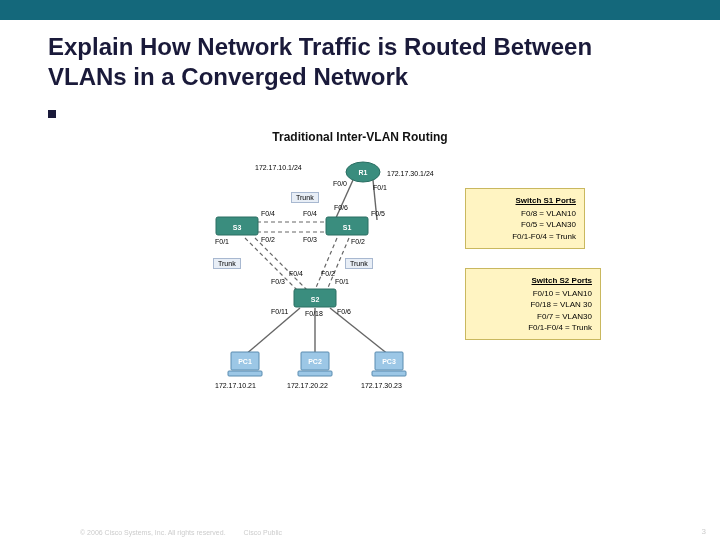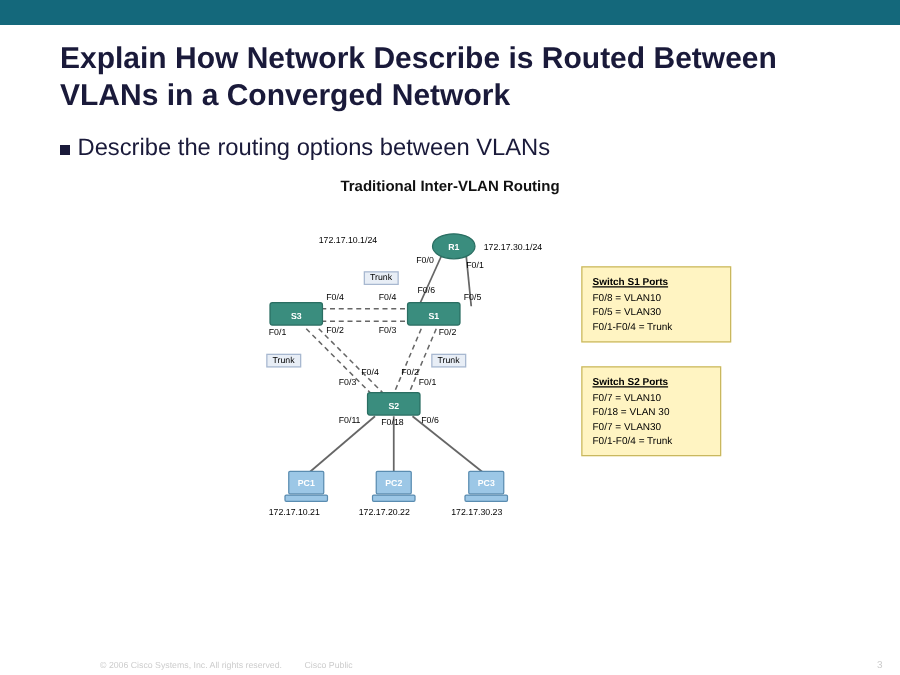--- a/index.html
+++ b/index.html
@@ -3,22 +3,22 @@
 <meta charset="utf-8">
 <style>
   * { margin: 0; padding: 0; box-sizing: border-box; }
   body { width: 720px; height: 540px; font-family: Arial, sans-serif; background: #fff; position: relative; }
   .top-bar { height: 20px; background: #14687b; width: 100%; }
   .title { font-size: 24px; font-weight: bold; color: #1a1a3a; margin: 12px 48px 16px 48px; line-height: 1.25; }
   .bullet-row { margin: 0 48px 12px 48px; display: flex; align-items: center; gap: 6px; }
   .bullet-sq { width: 8px; height: 8px; background: #1a1a3a; flex: none; margin-top: 2px; }
   .bullet-text { font-size: 19px; color: #1a1a3a; }
   .diagram-wrap { margin: 0 auto; position: relative; width: 490px; height: 280px; }
-  .diagram-title { text-align: center; font-size: 12px; font-weight: bold; color: #111; margin-bottom: 19px; }
-  .stage { position: relative; width: 100%; height: 260px; }
+  .diagram-title { text-align: center; font-size: 12px; font-weight: bold; color: #111; margin-bottom: 6px; }
+  .stage { position: relative; width: 100%; height: 260px; text-align: right; }
   .dev { position: absolute; }
   .router-icon { width: 36px; height: 24px; }
   .switch-icon { width: 44px; height: 22px; }
   .pc-icon { width: 36px; height: 28px; }
   .router-icon ellipse { fill: #3a8d7e; stroke: #2a6e62; }
   .switch-icon rect { fill: #3a8d7e; stroke: #2a6e62; }
   .pc-icon rect { fill: #9cc7e6; stroke: #5a8cb0; }
   .lbl { position: absolute; font-size: 7px; color: #000; white-space: nowrap; }
   .dev-name { font-size: 7px; fill: #fff; font-weight: bold; }
   .trunk-box { position: absolute; background: #e8eef6; border: 1px solid #a8b8d0; font-size: 7px; padding: 1px 4px; }
@@ -27,24 +27,23 @@
   svg.lines { position: absolute; inset: 0; width: 100%; height: 100%; }
   .solid { stroke: #666; stroke-width: 1.4; fill: none; }
   .dashed { stroke: #666; stroke-width: 1.2; stroke-dasharray: 4 3; fill: none; }
   .footer { position: absolute; bottom: 4px; left: 0; right: 0; display: flex; gap: 18px; padding-left: 80px; font-size: 7px; color: #ccc; }
   .pagenum { position: absolute; bottom: 4px; right: 14px; font-size: 8px; color: #ccc; }
 </style>
 </head>
 <body>
 
 <div class="top-bar"></div>
-<h1 class="title">Explain How Network Describe is Routed Between VLANs in a Converged Network</h1>
+<h1 class="title">Explain How Network Traffic is Routed Between VLANs in a Converged Network</h1>
 <div class="bullet-row">
   <div class="bullet-sq"></div>
-  <div class="bullet-text">Describe the routing options between VLANs</div>
 </div>
 
 <div class="diagram-wrap">
   <div class="diagram-title">Traditional Inter-VLAN Routing</div>
   <div class="stage">
 
     <svg class="lines">
 
       <line class="solid" x1="238" y1="30" x2="220" y2="70"></line>
       <line class="solid" x1="258" y1="30" x2="262" y2="70"></line>
@@ -141,23 +140,23 @@
         </svg>
     </div>
     <div class="lbl" style="left:246px; top:232px">172.17.30.23</div>
 
     <div class="portbox" style="left:350px; top:38px; width:120px">
       <div class="hdr">Switch S1 Ports</div>
       <div>F0/8 = VLAN10</div>
       <div>F0/5 = VLAN30</div>
       <div>F0/1-F0/4 = Trunk</div>
     </div>
-    <div class="portbox" style="left:350px; top:118px; width:112px">
+    <div class="portbox" style="left:350px; top:118px; width:136px">
       <div class="hdr">Switch S2 Ports</div>
-      <div>F0/7 = VLAN10</div>
+      <div>F0/10 = VLAN10</div>
       <div>F0/18 = VLAN 30</div>
       <div>F0/7 = VLAN30</div>
       <div>F0/1-F0/4 = Trunk</div>
     </div>
 
   </div>
 </div>
 
 <div class="footer">
   <span>© 2006 Cisco Systems, Inc. All rights reserved.</span>

